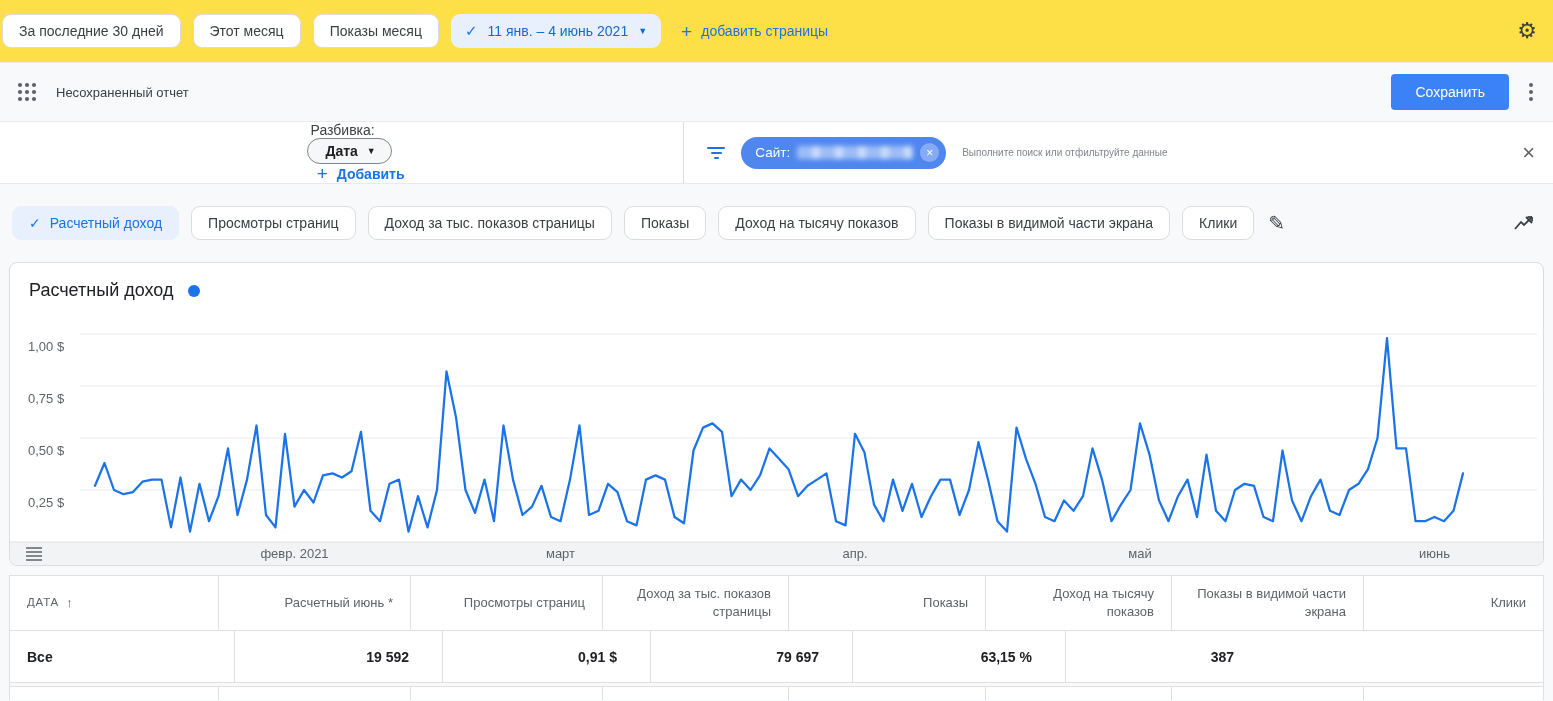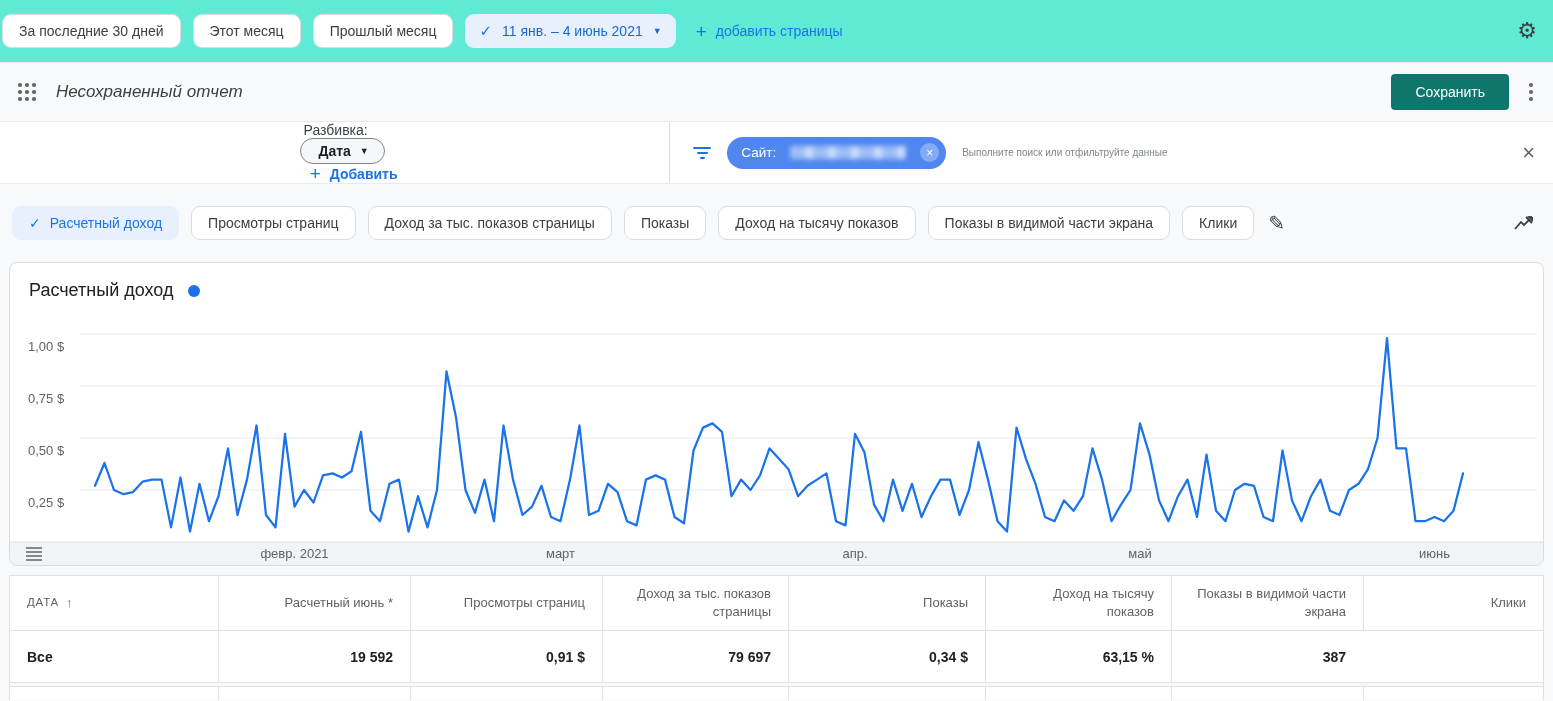--- a/index.html
+++ b/index.html
@@ -2,39 +2,39 @@
 <html><head>
 <meta charset="utf-8">
 <style>
   * { box-sizing: border-box; margin: 0; padding: 0; }
   html,body { width:1553px; height:701px; overflow:hidden; }
   body {
     font-family: "Liberation Sans", "DejaVu Sans", sans-serif;
     background:#f8f9fa; color:#3c4043; font-size:14px;
   }
   
-  .toolbar { height:63px; background:#5eead4; display:flex; align-items:center;
+  .toolbar { height:63px; background:#fde047; display:flex; align-items:center;
              padding:0 16px 0 2px; border-bottom:1px solid #e8eaed; }
   .pill-btn { height:34px; padding:0 16px; border:1px solid #dadce0; border-radius:9px;
               background:#fff; color:#3c4043; display:flex; align-items:center;
               margin-right:12px; white-space:nowrap; cursor:pointer; }
   .date-chip { background:#e8f0fe; border:none; color:#1967d2; gap:10px; padding:0 14px; }
   .date-chip .chk { color:#1a73e8; font-size:15px; }
   .date-chip .caret { font-size:9px; color:#1967d2; }
   .add-comparison { color:#1a73e8; display:flex; align-items:center; gap:9px;
                     margin-left:8px; cursor:pointer; }
   .add-comparison .plus { font-size:19px; line-height:1; }
   .gear { margin-left:auto; font-size:22px; color:#3c4043; cursor:pointer; }
 
   
   .report-bar { height:59px; background:#f8f9fa; border-bottom:1px solid #e8eaed;
                 display:flex; align-items:center; padding:0 16px; }
   .grid-icon { cursor:pointer; display:flex; }
-  .report-title { font-style:italic; font-size:17px; color:#3c4043; margin-left:18px; }
-  .save-btn { margin-left:auto; background:#0f766e; color:#fff; border:none; border-radius:4px;
+  .report-title { font-size:13px; color:#3c4043; margin-left:18px; }
+  .save-btn { margin-left:auto; background:#3b82f6; color:#fff; border:none; border-radius:4px;
               height:36px; padding:0 24px; font-size:14px; cursor:pointer; }
   .kebab { margin-left:16px; display:flex; flex-direction:column; gap:3px; cursor:pointer; padding:4px; }
   .kebab i { width:4px; height:4px; border-radius:50%; background:#5f6368; }
 
   
   .filter-bar { height:62px; background:#fff; border-bottom:1px solid #e8eaed; display:flex; }
   .breakdown { width:777px; display:flex; align-items:center; padding-left:16px;
                border-right:1px solid #dadce0;flex-direction:column; }
   .breakdown-label { color:#3c4043; margin-right:14px; }
   .dim-pill { height:36px; border:1px solid #80868b; border-radius:18px; background:#f6f7f8;
@@ -42,21 +42,21 @@
               color:#202124; font-weight:bold; cursor:pointer; }
   .dim-pill .caret { font-size:9px; color:#202124; }
   .add-breakdown { color:#1a73e8; margin-left:22px; display:flex; align-items:center; gap:9px;
                    font-weight:bold; cursor:pointer; }
   .add-breakdown .plus { font-size:19px; font-weight:normal; line-height:1; }
   .filter-right { flex:1; display:flex; align-items:center; padding:0 18px 0 22px; }
   .funnel { display:flex; flex-direction:column; align-items:center; gap:3px; width:20px; }
   .funnel i { height:2px; background:#1a73e8; border-radius:1px; display:block; }
   .funnel i:nth-child(1){ width:18px; } .funnel i:nth-child(2){ width:11px; } .funnel i:nth-child(3){ width:5px; }
   .site-chip { margin-left:15px; height:32px; background:#4f87ee; border-radius:16px; color:#fff;
-               display:flex; align-items:center; gap:14px; padding:0 7px 0 14px;
+               display:flex; align-items:center; gap:7px; padding:0 7px 0 14px;
                font-size:13.5px; cursor:pointer; }
   .blur-blob { width:116px; height:13px; border-radius:2px;
                background:repeating-linear-gradient(90deg,#9fbdf6 0 15px,#cadcfb 15px 23px);
                filter:blur(2.5px); }
   .chip-x { width:19px; height:19px; border-radius:50%; background:rgba(255,255,255,.3);
             display:flex; align-items:center; justify-content:center; font-size:12px; color:#fff; cursor:pointer; }
   .search-input { margin-left:16px; border:none; outline:none; background:transparent;
                   font-size:10px; color:#c2410c; width:560px;
                   font-family:Liberation Sans, sans-serif; }
   .search-input::placeholder { color:#80868b; }
@@ -84,37 +84,37 @@
   
   .table-card { margin:9px 9px 0; background:#fff; border:1px solid #e0e0e0; border-bottom:none; }
   .tgrid { display:grid; grid-template-columns:208px 192px 192px 186px 197px 186px 192px 180px; }
   .tgrid > div { border-left:1px solid #e0e0e0; display:flex; align-items:center;
                  justify-content:flex-end; padding:0 17px; text-align:right; }
   .tgrid > div:first-child { border-left:none; justify-content:flex-start; text-align:left; }
   .thead { height:55px; border-bottom:1px solid #e0e0e0; }
   .thead > div { color:#5f6368; font-size:13px; line-height:1.35; }
   .thead .date-col { font-size:11.5px; letter-spacing:.8px; text-transform:uppercase; gap:7px; cursor:pointer; }
   .thead .date-col .arrow { font-size:13px; letter-spacing:0; }
-  .trow { height:51px; }
+  .trow { height:51px;gap:16px; }
   .trow > div { color:#202124; font-weight:bold; font-size:14px; }
   .tgap { height:5px; background:#f8f9fa; border-top:1px solid #e0e0e0; border-bottom:1px solid #e0e0e0; }
   .tpartial { height:13px; }
 </style>
 </head>
 <body>
 
 <div class="toolbar">
   <div class="pill-btn">
       <span>За последние 30 дней</span>
     </div>
   <div class="pill-btn">
       <span>Этот месяц</span>
     </div>
   <div class="pill-btn">
-      <span>Прошлый месяц</span>
+      <span>Показы месяц</span>
     </div>
   <div class="pill-btn date-chip">
     <span class="chk">✓</span>
     <span>11 янв. – 4 июнь 2021</span>
     <span class="caret">▼</span>
   </div>
   <div class="add-comparison">
     <span class="plus">+</span>
     <span>добавить страницы</span>
   </div>
@@ -249,21 +249,20 @@
     <div>Показы</div>
     <div>Доход на тысячу показов</div>
     <div>Показы в видимой части экрана</div>
     <div>Клики</div>
   </div>
   <div class="tgrid trow">
     <div>Все</div>
     <div>19 592</div>
     <div>0,91 $</div>
     <div>79 697</div>
-    <div>0,34 $</div>
     <div>63,15 %</div>
     <div>387</div>
   </div>
   <div class="tgap"></div>
   <div class="tgrid tpartial">
     <div></div>
       <div></div>
       <div></div>
       <div></div>
       <div></div>

